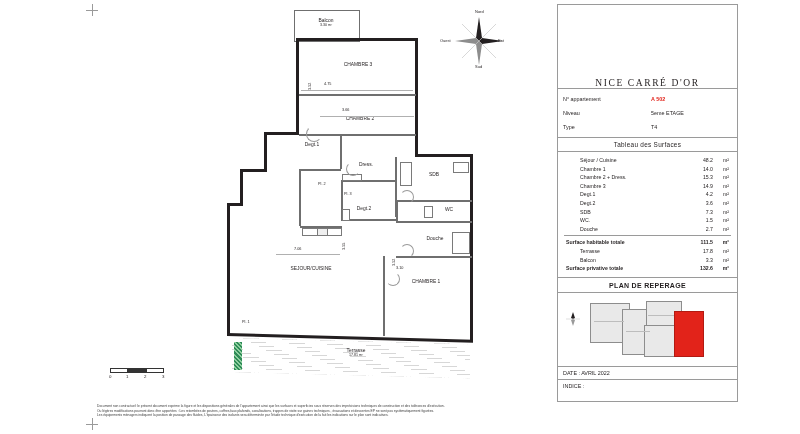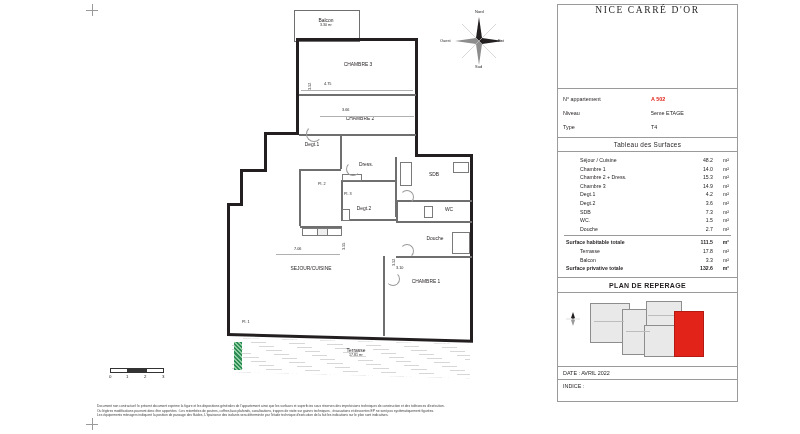--- a/index.html
+++ b/index.html
@@ -3,21 +3,21 @@
 <meta charset="utf-8">
 <style>
   html,body{margin:0;padding:0;}
   body{width:800px;height:434px;background:#ffffff;font-family:"Liberation Sans",sans-serif;color:#231f20;overflow:hidden;}
   #sheet{position:relative;width:800px;height:434px;background:#fff;}
 
   
   #panel{position:absolute;left:557px;top:4px;width:181px;height:426px;}
   #panel .blk{border:1px solid #9a9a9a;border-bottom:none;box-sizing:border-box;}
   #panel .blk.last{border-bottom:1px solid #9a9a9a;}
-  #brand{height:84px;display:flex;align-items:flex-start;justify-content:center;}
+  #brand{height:84px;display:flex;align-items:flex-end;justify-content:center;}
   #brand .brandtxt{font-size:9.5px;letter-spacing:1.6px;color:#231f20;font-family:"Liberation Serif",serif;}
   .kv{display:flex;height:14px;align-items:center;font-size:5.4px;}
   .kv .k{width:52%;padding-left:5px;box-sizing:border-box;}
   .kv .v{width:48%;}
   .kv .v.red{color:#e2231a;font-weight:bold;}
   #idblk{padding:3px 0;}
   .sectitle{text-align:center;font-size:6.4px;padding:3px 0 3px;letter-spacing:.3px;}
   #surfblk{padding-bottom:4px;}
   .srow{display:flex;font-size:5.2px;line-height:8.6px;padding:0 6px 0 0;}
   .srow .n{flex:1;padding-left:22px;}

